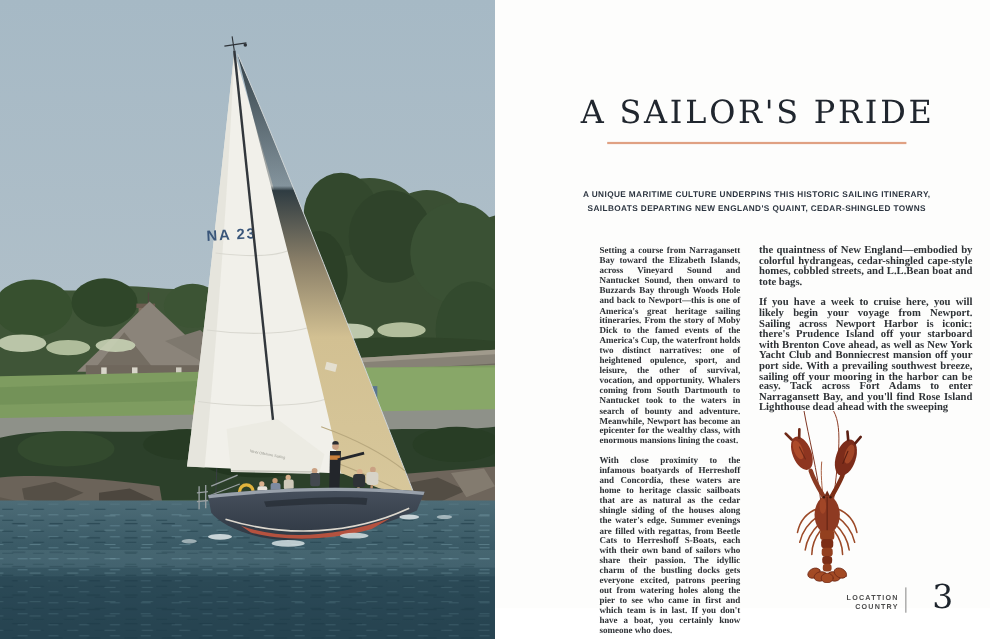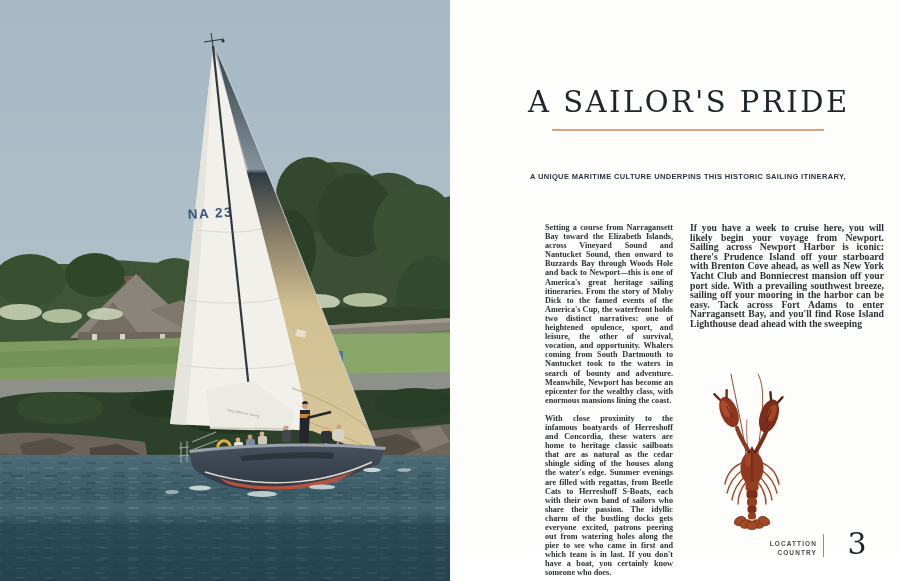--- a/index.html
+++ b/index.html
@@ -271,29 +271,31 @@
 
   <div class="page-right">
 
     <div class="article-header">
       <div class="title" style="color: rgb(32, 38, 46);">A SAILOR'S PRIDE</div>
       <div class="rule" style="background-color: rgb(224, 161, 131);"></div>
     </div>
 
     <div class="standfirst">
       <div>A UNIQUE MARITIME CULTURE UNDERPINS THIS HISTORIC SAILING ITINERARY,</div>
+      <div>SAILBOATS DEPARTING NEW ENGLAND'S QUAINT, CEDAR-SHINGLED TOWNS</div>
     </div>
 
     <div class="bodycol col1">
       <p>Setting a course from Narragansett Bay toward the Elizabeth Islands, across Vineyard Sound and Nantucket Sound, then onward to Buzzards Bay through Woods Hole and back to Newport—this is one of America's great heritage sailing itineraries. From the story of Moby Dick to the famed events of the America's Cup, the waterfront holds two distinct narratives: one of heightened opulence, sport, and leisure, the other of survival, vocation, and opportunity. Whalers coming from South Dartmouth to Nantucket took to the waters in search of bounty and adventure. Meanwhile, Newport has become an epicenter for the wealthy class, with enormous mansions lining the coast.</p>
       <p>With close proximity to the infamous boatyards of Herreshoff and Concordia, these waters are home to heritage classic sailboats that are as natural as the cedar shingle siding of the houses along the water's edge. Summer evenings are filled with regattas, from Beetle Cats to Herreshoff S-Boats, each with their own band of sailors who share their passion. The idyllic charm of the bustling docks gets everyone excited, patrons peering out from watering holes along the pier to see who came in first and which team is in last. If you don't have a boat, you certainly know someone who does.</p>
       <p>The islands in this itinerary have personality. Like Capri and Ischia, Nantucket and Martha's Vineyard are household names conjuring up</p>
     </div>
 
     <div class="bodycol col2">
+      <p>the quaintness of New England—embodied by colorful hydrangeas, cedar-shingled cape-style homes, cobbled streets, and L.L.Bean boat and tote bags.</p>
       <p>If you have a week to cruise here, you will likely begin your voyage from Newport. Sailing across Newport Harbor is iconic: there's Prudence Island off your starboard with Brenton Cove ahead, as well as New York Yacht Club and Bonniecrest mansion off your port side. With a prevailing southwest breeze, sailing off your mooring in the harbor can be easy. Tack across Fort Adams to enter Narragansett Bay, and you'll find Rose Island Lighthouse dead ahead with the sweeping</p>
     </div>
 
     <div class="lobster">
       <svg width="90" height="158" viewBox="0 0 90 158">
         <g stroke-linecap="round">
 
           <path d="M40,90 C36,55 28,25 24,2" stroke="#7d3420" stroke-width="0.9" fill="none"></path>
           <path d="M50,90 C54,50 60,18 51,2" stroke="#8a3a22" stroke-width="0.9" fill="none"></path>
           <path d="M42,86 C40,70 39,58 40,48" stroke="#9c4a28" stroke-width="0.8" fill="none"></path>

